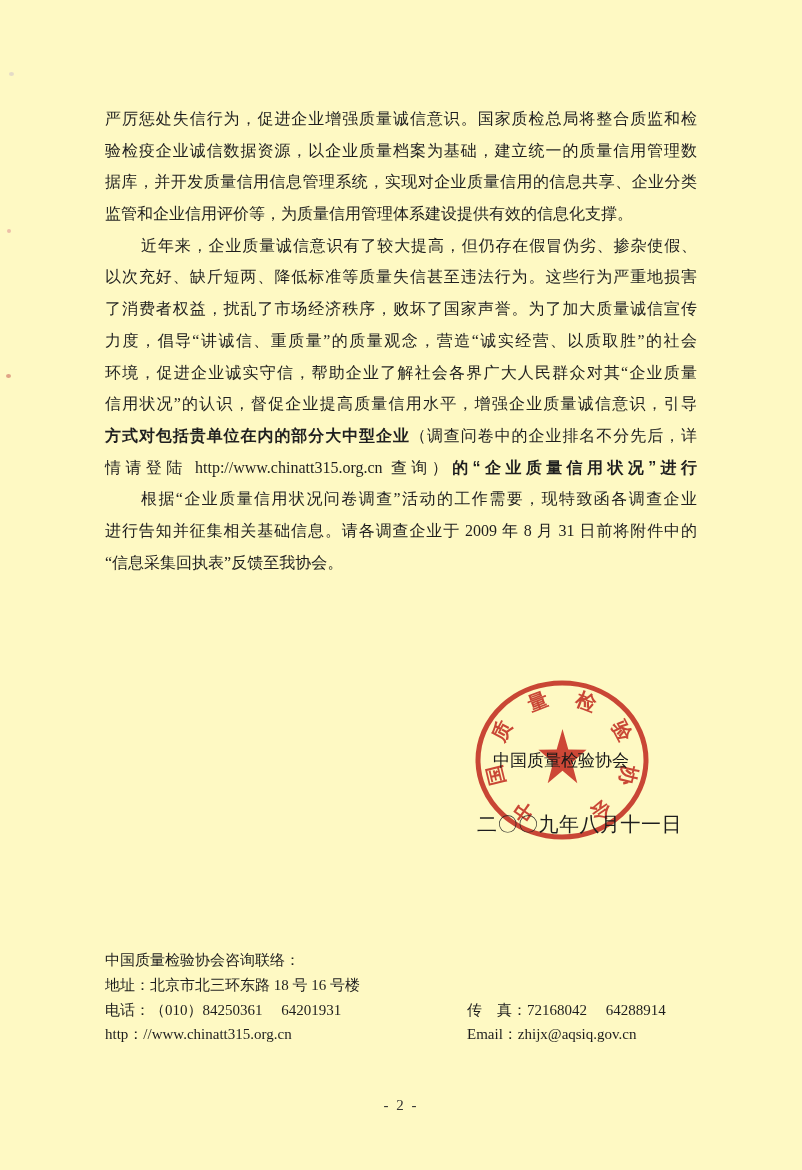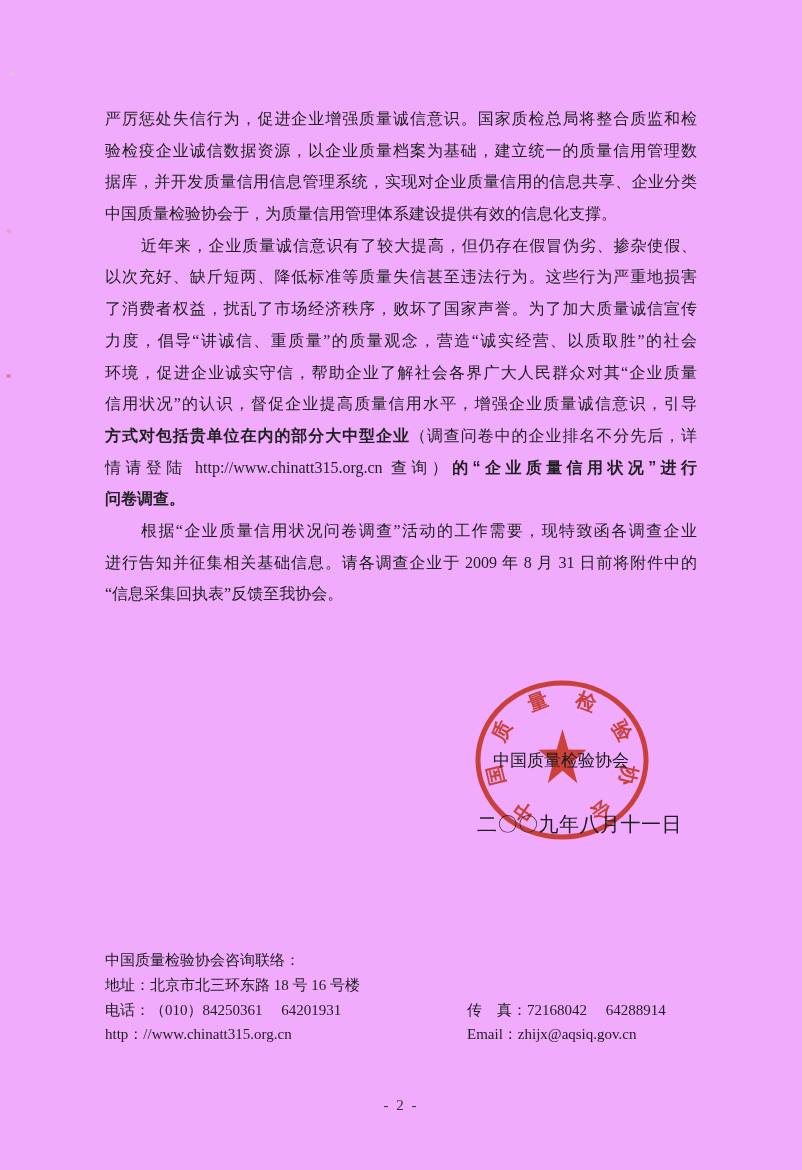--- a/index.html
+++ b/index.html
@@ -1,17 +1,17 @@
 <!DOCTYPE html>
 <html><head>
 <meta charset="utf-8">
 <style>
   html,body{margin:0;padding:0;background:#e8e8e8;}
   .page{
-    position:relative;width:802px;height:1170px;background:#f0abfc;
+    position:relative;width:802px;height:1170px;background:#fef9c3;
     font-family:"Liberation Serif","DejaVu Serif",serif;overflow:hidden;margin:0 auto;
   }
   
   .body-text{position:absolute;left:105px;top:103px;width:592px;font-size:16px;color:#1f1f1f;}
   .line{
     height:31.7px;line-height:31.7px;
     text-align:justify;text-align-last:justify;text-justify:inter-character;
   }
   .line.end{text-align-last:left;}
   .line.indent{text-indent:36px;}
@@ -50,30 +50,29 @@
 </style>
 </head>
 <body>
 
 <div class="page">
 
   <div class="body-text" id="bodyText">
       <div class="line"><span>严厉惩处失信行为，促进企业增强质量诚信意识。国家质检总局将整合质监和检</span></div>
       <div class="line"><span>验检疫企业诚信数据资源，以企业质量档案为基础，建立统一的质量信用管理数</span></div>
       <div class="line"><span>据库，并开发质量信用信息管理系统，实现对企业质量信用的信息共享、企业分类</span></div>
-      <div class="line end"><span>中国质量检验协会于，为质量信用管理体系建设提供有效的信息化支撑。</span></div>
+      <div class="line end"><span>监管和企业信用评价等，为质量信用管理体系建设提供有效的信息化支撑。</span></div>
       <div class="line indent"><span>近年来，企业质量诚信意识有了较大提高，但仍存在假冒伪劣、掺杂使假、</span></div>
       <div class="line"><span>以次充好、缺斤短两、降低标准等质量失信甚至违法行为。这些行为严重地损害</span></div>
       <div class="line"><span>了消费者权益，扰乱了市场经济秩序，败坏了国家声誉。为了加大质量诚信宣传</span></div>
       <div class="line"><span>力度，倡导“讲诚信、重质量”的质量观念，营造“诚实经营、以质取胜”的社会</span></div>
       <div class="line"><span>环境，促进企业诚实守信，帮助企业了解社会各界广大人民群众对其“企业质量</span></div>
       <div class="line"><span>信用状况”的认识，督促企业提高质量信用水平，增强企业质量诚信意识，引导</span></div>
       <div class="line"><span class="b">方式对包括贵单位在内的部分大中型企业</span><span>（调查问卷中的企业排名不分先后，详</span></div>
       <div class="line"><span>情请登陆 http://www.chinatt315.org.cn 查询）</span><span class="b">的“企业质量信用状况”进行</span></div>
-      <div class="line end"><span class="b">问卷调查。</span></div>
       <div class="line indent"><span>根据“企业质量信用状况问卷调查”活动的工作需要，现特致函各调查企业</span></div>
       <div class="line"><span>进行告知并征集相关基础信息。请各调查企业于 2009 年 8 月 31 日前将附件中的</span></div>
       <div class="line end"><span>“信息采集回执表”反馈至我协会。</span></div>
     </div>
 
   <div class="seal">
     <svg width="184" height="168" viewBox="0 0 184 168">
       <ellipse cx="92" cy="84" rx="84" ry="77" fill="none" stroke="#c5382a" stroke-width="5" opacity="0.93"></ellipse>
       <polygon points="0,-30 6.94,-9.55 28.53,-9.27 11.22,3.65 17.63,24.27 0,11.8 -17.63,24.27 -11.22,3.65 -28.53,-9.27 -6.94,-9.55" transform="translate(92.5,83) scale(0.84,1)" fill="#c9392b" fill-opacity="0.93"></polygon>
     </svg>

